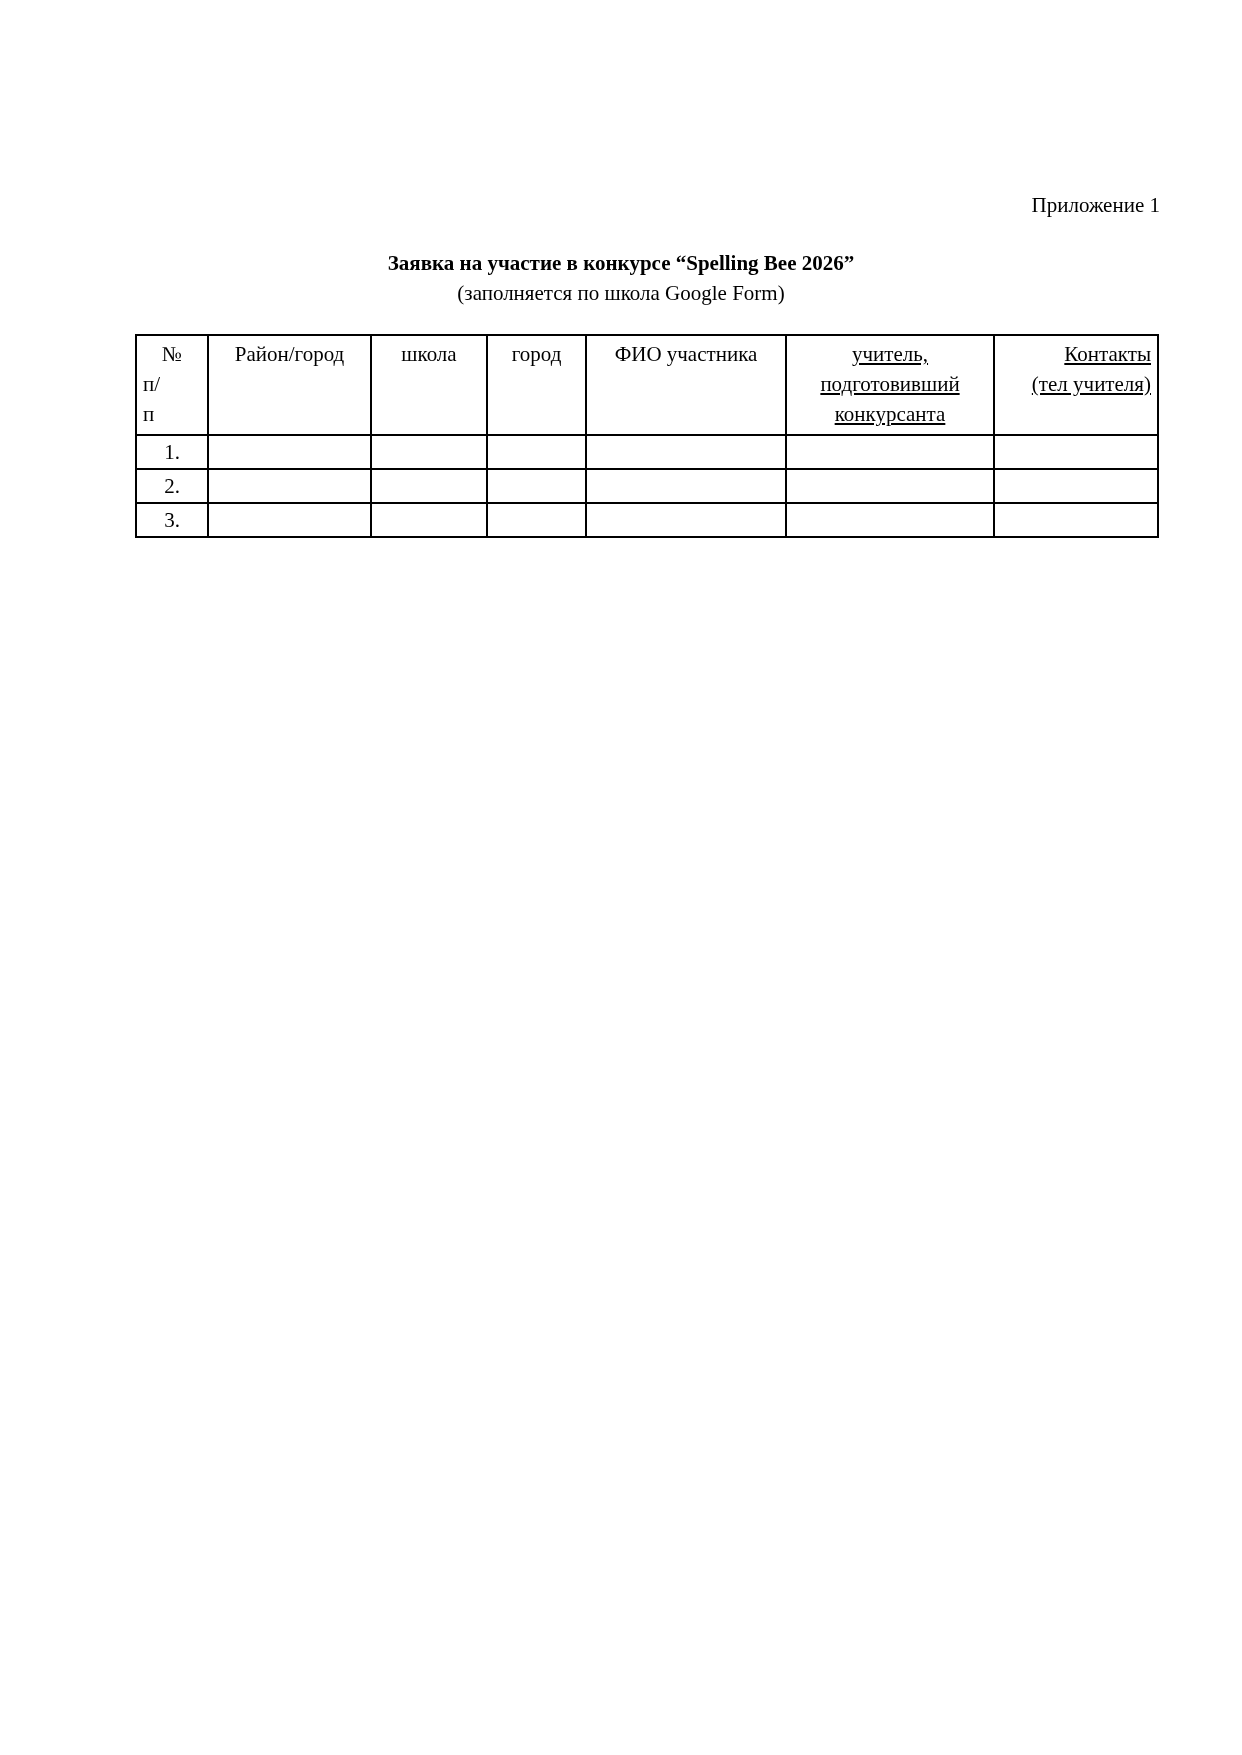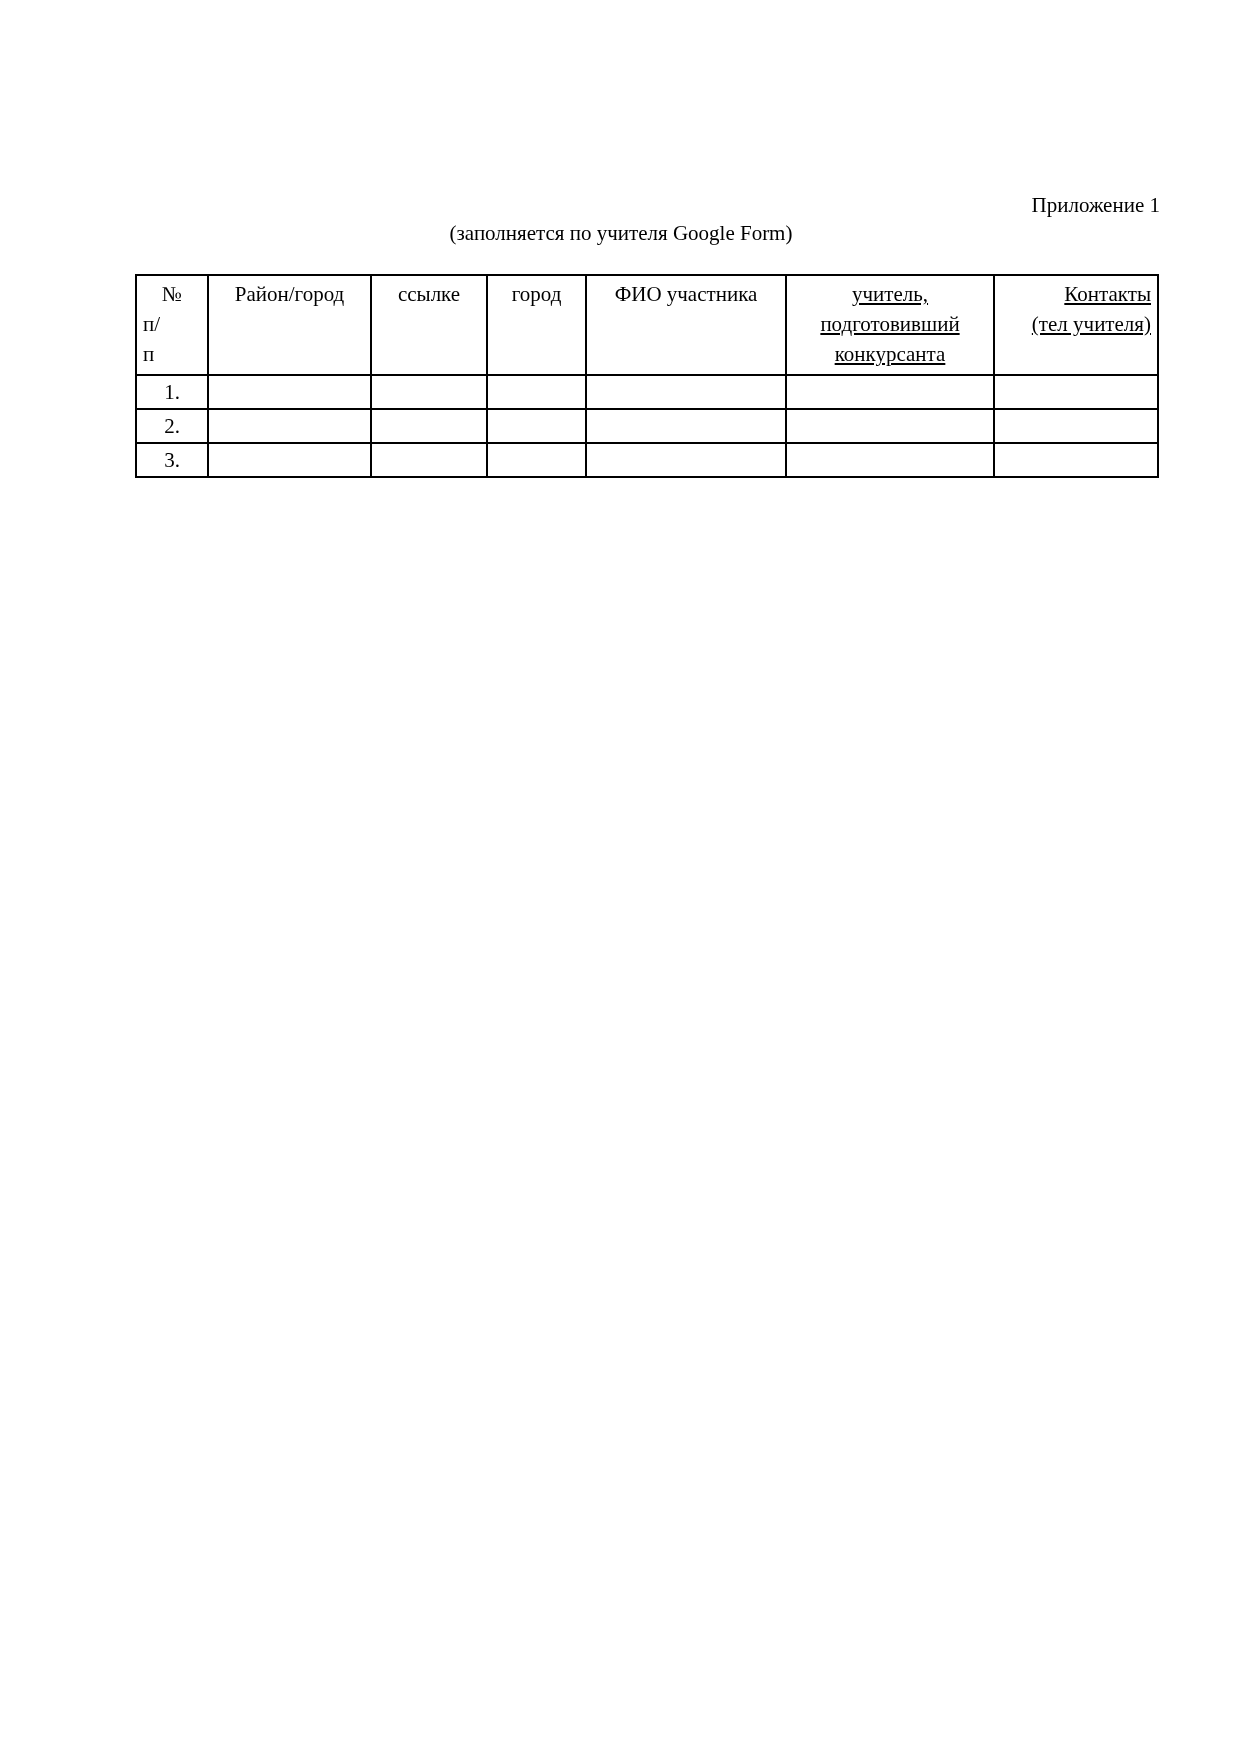--- a/index.html
+++ b/index.html
@@ -63,42 +63,43 @@
 
   td.row-num { text-align: center; }
 </style>
 </head>
 <body>
 
 <div class="page">
 
   <div class="annex">Приложение 1</div>
 
+  <div class="doc-title">Заявка на участие в конкурсе “Spelling Bee 2026”</div>
 
-  <div class="doc-subtitle">(заполняется по учителя Google Form)</div>
+  <div class="doc-subtitle">(заполняется по школа Google Form)</div>
 
   <table class="app-table">
     <colgroup>
       <col style="width:72px">
       <col style="width:163px">
       <col style="width:116px">
       <col style="width:99px">
       <col style="width:200px">
       <col style="width:208px">
       <col style="width:164px">
     </colgroup>
     <thead>
       <tr class="header-row">
         <th>
           <span class="numcol-line center">№</span>
           <span class="numcol-line left">п/</span>
           <span class="numcol-line left">п</span>
         </th>
         <th class="th-center">Район/город</th>
-        <th class="th-center">ссылке</th>
+        <th class="th-center">школа</th>
         <th class="th-center">город</th>
         <th class="th-center">ФИО участника</th>
         <th class="th-center pre-line">учитель,
 подготовивший
 конкурсанта</th>
         <th class="th-left pre-line">Контакты
 (тел учителя)</th>
       </tr>
     </thead>
     <tbody>

